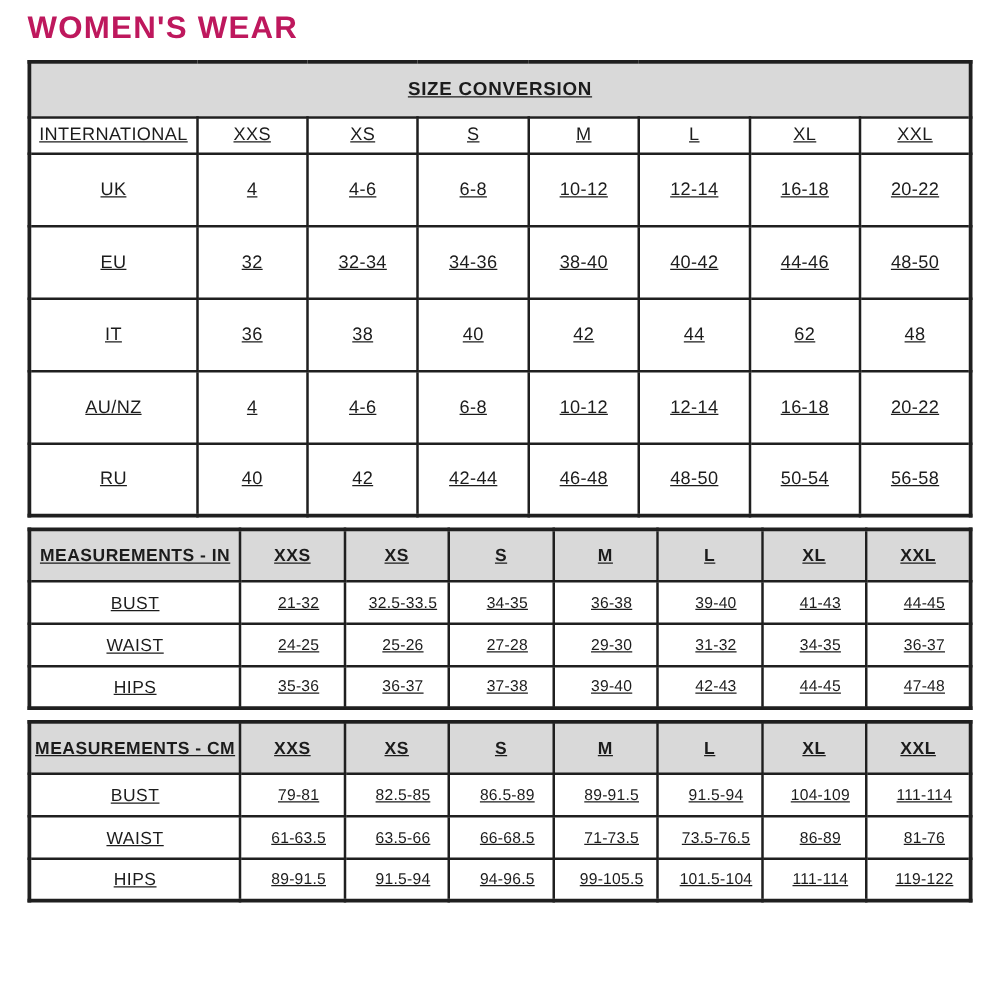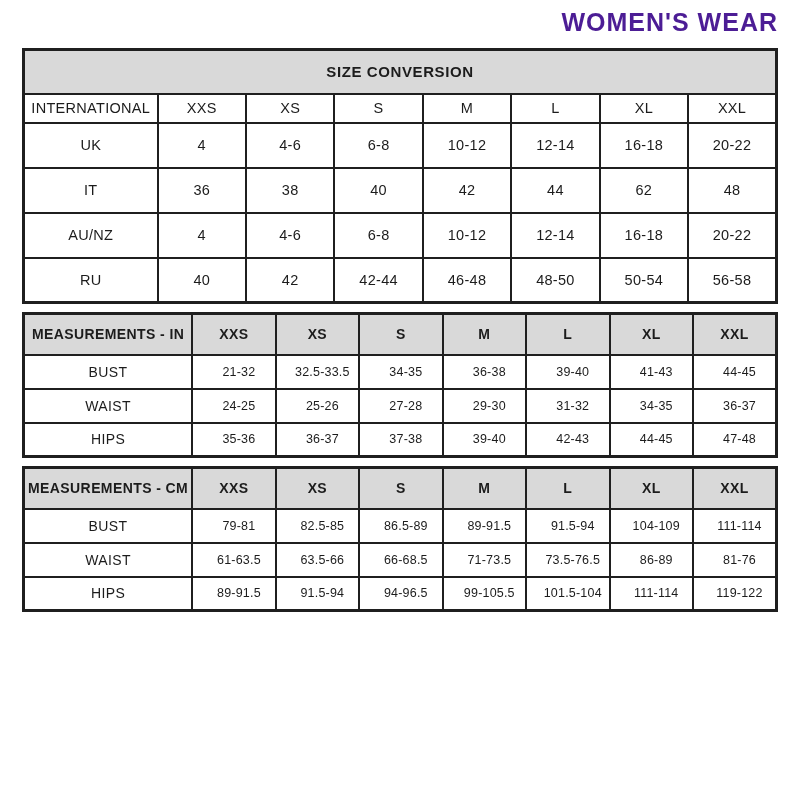--- a/index.html
+++ b/index.html
@@ -16,33 +16,34 @@
   }
   body {
     width: 800px;
     height: 800px;
     padding: 6px 22px 10px 22px;
     font-family: "Liberation Sans", sans-serif;
     color: var(--text);
     overflow: hidden;
   }
   h1.page-title {
-    text-align: right;
+    text-align: left;
     font-size: 25px;
     font-weight: 700;
     letter-spacing: 1px;
     margin: 2px 0 11px 0;
-    color: #4c1d95;
+    color: #be185d;
   }
   table.grid {
     width: 100%;
     border-collapse: collapse;
     table-layout: fixed;
     border: 3px solid var(--border);
     margin: 0 0 8px 0;
+    text-decoration: underline;
   }
   table.grid th, table.grid td {
     border: 2px solid var(--border);
     text-align: center;
     vertical-align: middle;
     padding: 0 2px;
     overflow: hidden;
     white-space: nowrap;
   }
   
@@ -57,21 +58,21 @@
     font-weight: 700;
     letter-spacing: 0.6px;
   }
   table.size tr.head-row { height: 29px; }
   table.size tr.head-row th {
     background: #ffffff;
     font-weight: 400;
     font-size: 14.5px;
     letter-spacing: 0.3px;
   }
-  table.size tbody tr { height: 45px; }
+  table.size tbody tr { height: 58px; }
   table.size tbody td {
     font-size: 14.5px;
     font-weight: 400;
     letter-spacing: 0.3px;
   }
 
   
   table.measure thead tr { height: 41px; }
   table.measure thead th {
     background: var(--header-bg);
@@ -128,20 +129,30 @@
         <td class="row-label">UK</td>
         <td class="value">4</td>
         <td class="value">4-6</td>
         <td class="value">6-8</td>
         <td class="value">10-12</td>
         <td class="value">12-14</td>
         <td class="value">16-18</td>
         <td class="value">20-22</td>
       </tr>
       <tr>
+        <td class="row-label">EU</td>
+        <td class="value">32</td>
+        <td class="value">32-34</td>
+        <td class="value">34-36</td>
+        <td class="value">38-40</td>
+        <td class="value">40-42</td>
+        <td class="value">44-46</td>
+        <td class="value">48-50</td>
+      </tr>
+      <tr>
         <td class="row-label">IT</td>
         <td class="value">36</td>
         <td class="value">38</td>
         <td class="value">40</td>
         <td class="value">42</td>
         <td class="value">44</td>
         <td class="value">62</td>
         <td class="value">48</td>
       </tr>
       <tr>

